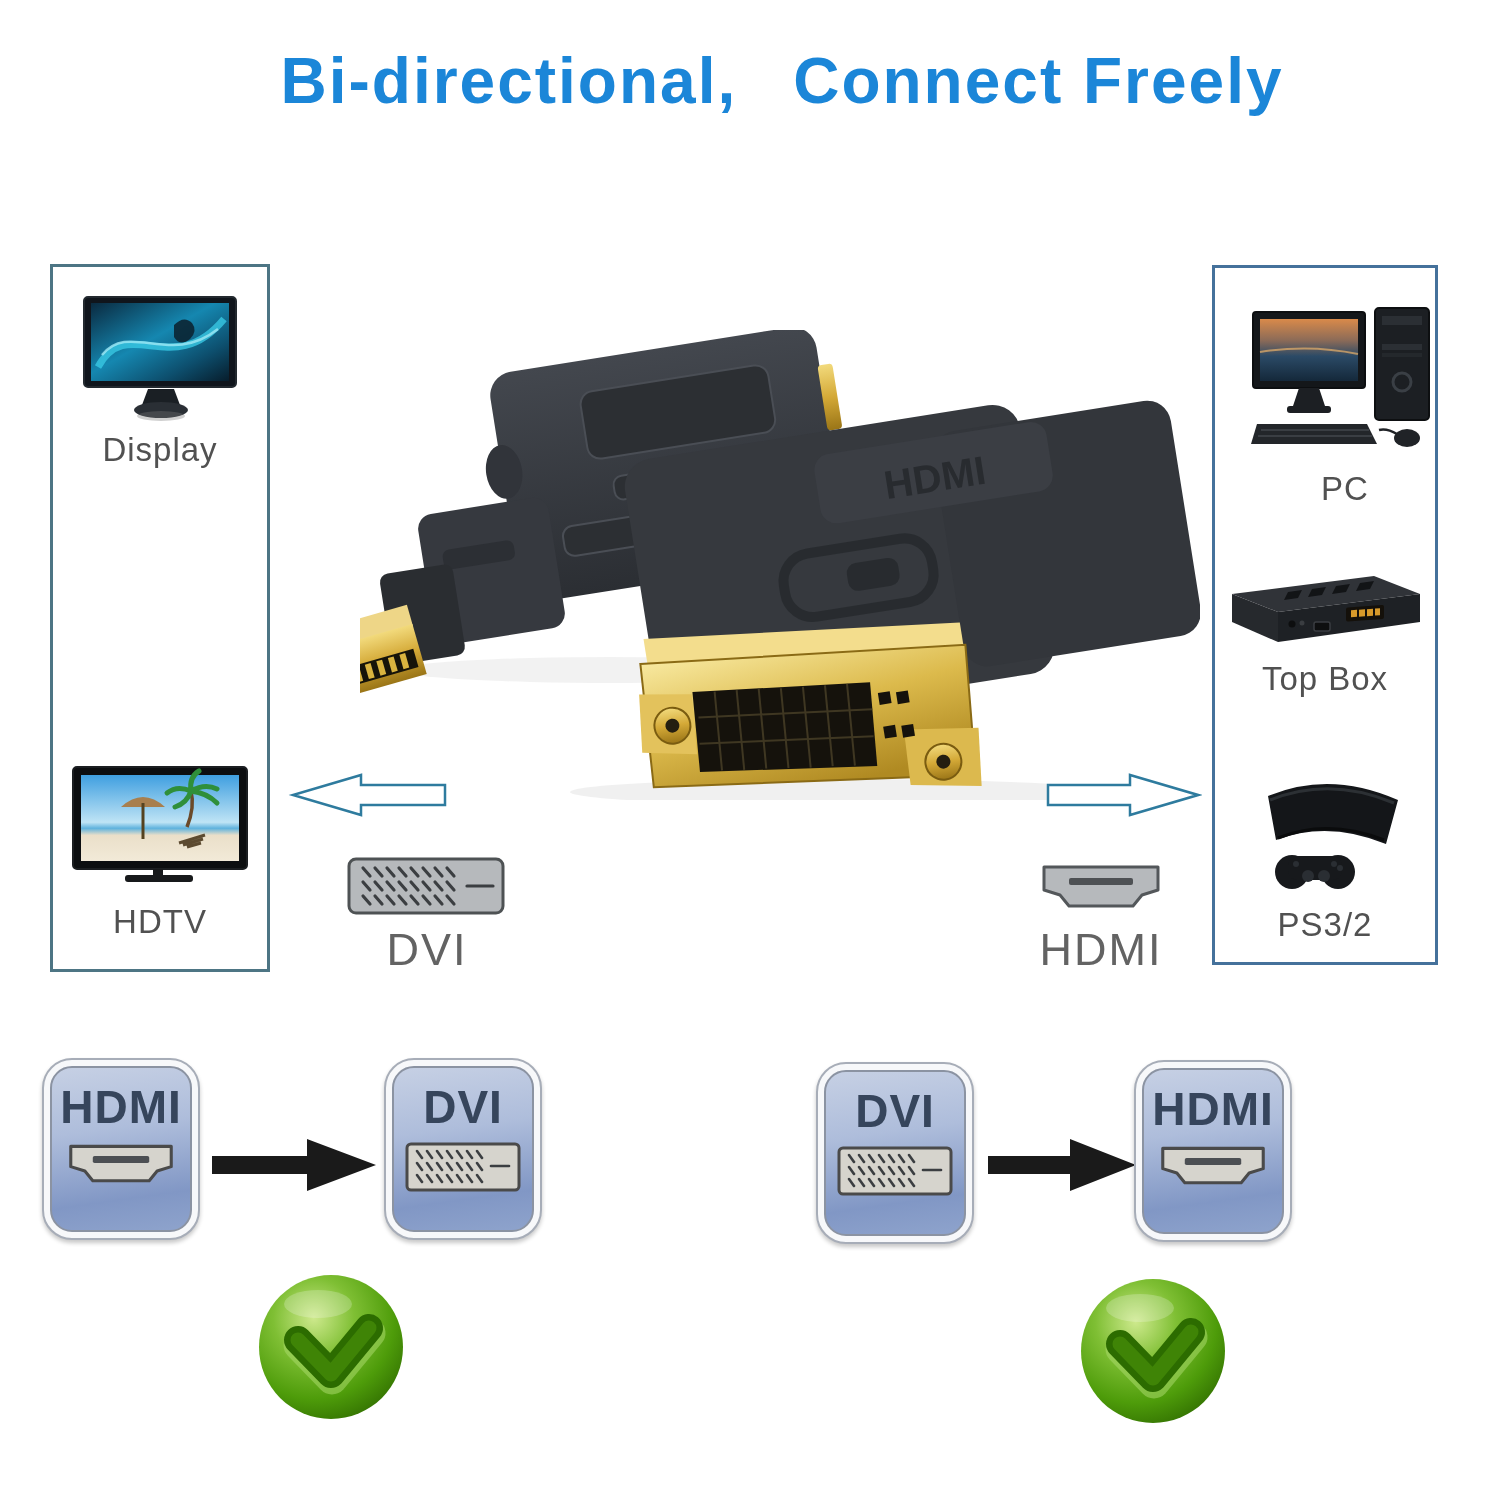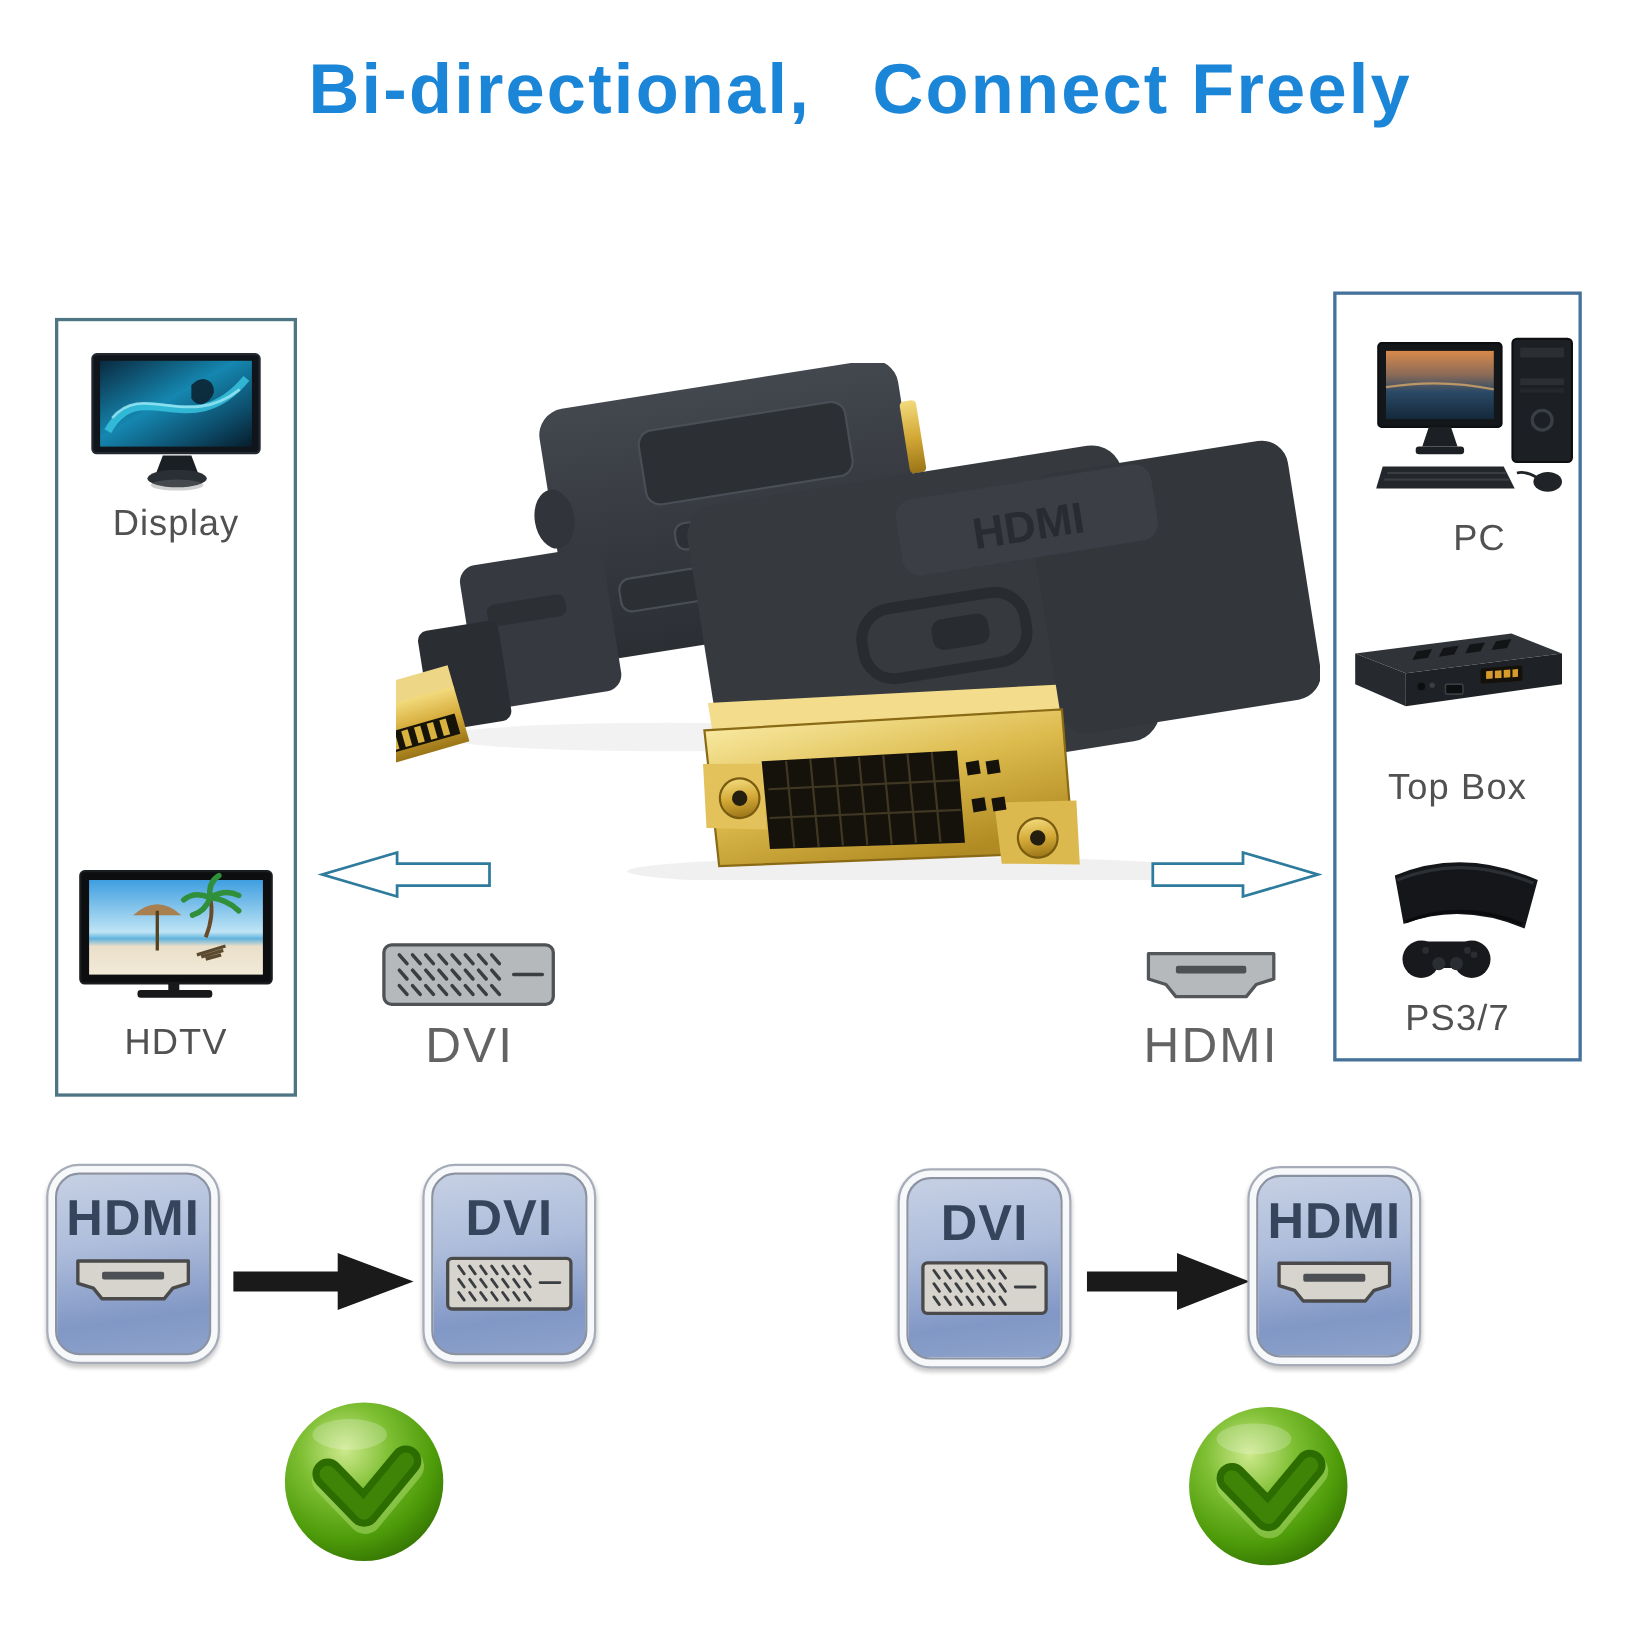--- a/index.html
+++ b/index.html
@@ -7,21 +7,21 @@
          font-family:"Liberation Sans",sans-serif;}
   .abs{position:absolute;}
 
   
   #title{left:0;top:44px;width:100%;text-align:center;font-weight:bold;font-size:64px;
          color:#1b86d8;letter-spacing:2px;white-space:nowrap;padding-left:32px;}
   #title .gap{display:inline-block;width:56px;}
 
   
   .panel{position:absolute;background:#fff;border:3px solid #4d7584;box-sizing:border-box;}
-  #left-panel{left:50px;top:289px;width:220px;height:708px;border-color:#4d7584;}
+  #left-panel{left:50px;top:264px;width:220px;height:708px;border-color:#4d7584;}
   #right-panel{left:1212px;top:265px;width:226px;height:700px;border-color:#45719b;}
   .figure{position:absolute;left:0;width:100%;display:flex;flex-direction:column;align-items:center;}
   .figure .cap{font-size:33px;color:#515151;margin-top:8px;letter-spacing:1px;}
 
   
   .mid-label{position:absolute;text-align:center;font-size:45px;color:#636363;letter-spacing:2px;}
 
   
   .badge{position:absolute;width:158px;height:182px;border-radius:30px;background:#f7f8fa;
          border:2px solid #a7adb8;box-shadow:0 3px 4px rgba(0,0,0,.22);padding:6px;box-sizing:border-box;}
@@ -112,21 +112,21 @@
         <circle cx="151" cy="78" r="9" fill="none" stroke="#3a3f45" stroke-width="3"></circle>
         <polygon points="6,120 116,120 126,140 0,140" fill="#23262a"></polygon>
         <line x1="10" y1="126" x2="118" y2="126" stroke="#3a3e43" stroke-width="2"></line>
         <line x1="7" y1="132" x2="121" y2="132" stroke="#3a3e43" stroke-width="2"></line>
         <ellipse cx="156" cy="134" rx="13" ry="9" fill="#202327"></ellipse>
         <path d="M146,130 q-10,-6 -18,-4" stroke="#202327" stroke-width="2.5" fill="none"></path>
       </svg>
       <div class="cap">PC</div>
     </div>
 
-    <div class="figure" style="top:300px;gap:36px;">
+    <div class="figure" style="top:300px;">
       <svg width="198" height="84" viewBox="0 0 198 84">
         <polygon points="6,26 148,8 194,26 52,44" fill="#303338"></polygon>
         <polygon points="52,44 194,26 194,54 52,74" fill="#1e2125"></polygon>
         <polygon points="6,26 52,44 52,74 6,54" fill="#26292d"></polygon>
         <polygon points="62,24 76,22 72,30 58,32" fill="#121416"></polygon>
         <polygon points="86,21 100,19 96,27 82,29" fill="#121416"></polygon>
         <polygon points="110,18 124,16 120,24 106,26" fill="#121416"></polygon>
         <polygon points="134,15 148,13 144,21 130,23" fill="#121416"></polygon>
         <rect x="120" y="36" width="38" height="14" rx="2" fill="#14100a" transform="skewY(-4) translate(0,12)"></rect>
         <g transform="skewY(-4) translate(0,12)">
@@ -149,21 +149,21 @@
         <path d="M44,82 Q94,62 150,84" stroke="#0a0b0c" stroke-width="3" fill="none"></path>
         <circle cx="58" cy="116" r="17" fill="#17191c"></circle>
         <circle cx="104" cy="116" r="17" fill="#17191c"></circle>
         <rect x="54" y="100" width="54" height="24" rx="9" fill="#17191c"></rect>
         <circle cx="74" cy="120" r="6" fill="#2a2e33"></circle>
         <circle cx="90" cy="120" r="6" fill="#2a2e33"></circle>
         <circle cx="62" cy="108" r="3" fill="#2a2e33"></circle>
         <circle cx="100" cy="108" r="3" fill="#2a2e33"></circle>
         <circle cx="106" cy="112" r="3" fill="#2a2e33"></circle>
       </svg>
-      <div class="cap">PS3/7</div>
+      <div class="cap">PS3/2</div>
     </div>
   </div>
 
   <svg class="abs" style="left:360px;top:330px;" width="840" height="470" viewBox="0 0 840 470">
     <defs>
       <linearGradient id="gold" x1="0" y1="0" x2="0" y2="1">
         <stop offset="0" stop-color="#f2da7c"></stop>
           <stop offset="0.5" stop-color="#d4a937"></stop>
         <stop offset="1" stop-color="#9a7517"></stop>
       </linearGradient>

